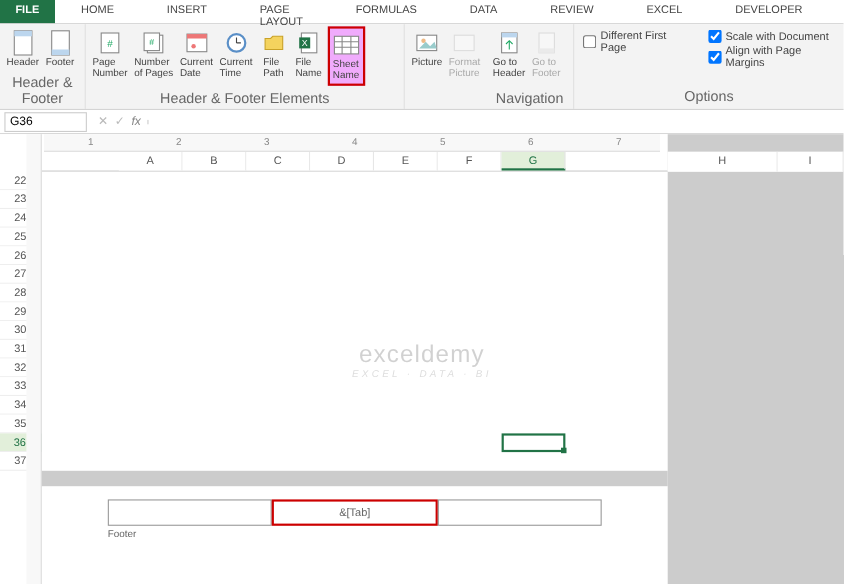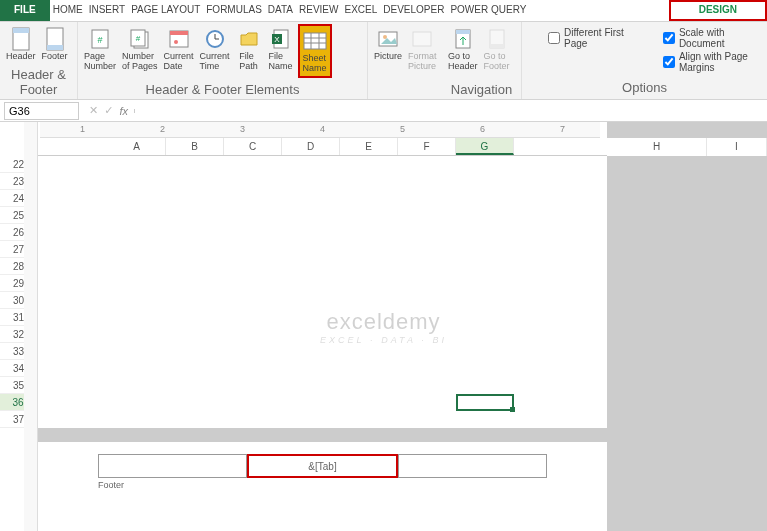--- a/index.html
+++ b/index.html
@@ -1,35 +1,35 @@
 <!DOCTYPE html>
 <html><head>
 <meta charset="utf-8">
 <style>
 * { margin: 0; padding: 0; box-sizing: border-box; font-family: "Segoe UI", Arial, sans-serif; }
 body { background: #fff; width: 767px; height: 531px; overflow: hidden; font-size: 11px; color: #444; }
 
 
 .tabs { display: flex; background: #fff; height: 22px; border-bottom: 1px solid #d4d4d4; }
-.tab { padding: 4px 3px; font-size: 10px; color: #444; cursor: pointer; }
+.tab { padding: 4px 24px; font-size: 10px; color: #444; cursor: pointer; }
 .tab.file { background: #217346; color: #fff; font-weight: bold; padding: 4px 14px; }
 .tab.active { color: #1a8f4c; border: 2px solid #c00; padding: 2px 28px; font-weight: 600; }
 
 
 .ribbon { display: flex; background: #f3f3f3; border-bottom: 1px solid #d4d4d4; height: 78px; }
 .group { border-right: 1px solid #e0e0e0; padding: 2px 4px; display: flex; flex-direction: column; justify-content: space-between; }
 .group-items { display: flex; gap: 2px; align-items: flex-start; }
 .btn { display: flex; flex-direction: column; align-items: center; padding: 2px 2px; cursor: pointer; }
 .btn-icon { width: 26px; height: 26px; display: flex; align-items: center; justify-content: center; }
 .btn-label { font-size: 9px; text-align: left; line-height: 1.1; color: #444; white-space: pre-wrap; }
 .btn.disabled .btn-label { color: #aaa; }
 .btn.disabled svg { opacity: 0.4; }
-.btn.highlighted { background: #eab308; border: 2px solid #c00; padding: 2px 2px; }
+.btn.highlighted { background: #f0abfc; border: 2px solid #c00; padding: 2px 2px; }
 .group-label { font-size: 13px; text-align: center; color: #666; padding-top: 2px; }
-.checkbox-row { display: flex; align-items: center; gap: 4px; font-size: 10px; color: #444; padding: 1px 0; margin-left: 18px; }
+.checkbox-row { display: flex; align-items: center; gap: 4px; font-size: 10px; color: #444; padding: 1px 0; }
 .checkbox-row input { width: 12px; height: 12px; }
 
 
 .namebar { display: flex; align-items: center; height: 22px; border-bottom: 1px solid #d4d4d4; background: #fff; }
 .namebox { width: 75px; border: 1px solid #ccc; padding: 2px 4px; font-size: 11px; margin: 0 4px; }
 .fx-ctrl { display: flex; gap: 6px; padding: 0 6px; color: #888; font-style: italic; align-items: center;}
 .fx-ctrl span { font-style: normal; }
 .fbar { flex: 1; border-left: 1px solid #ccc; padding: 2px 6px; }
 
 

